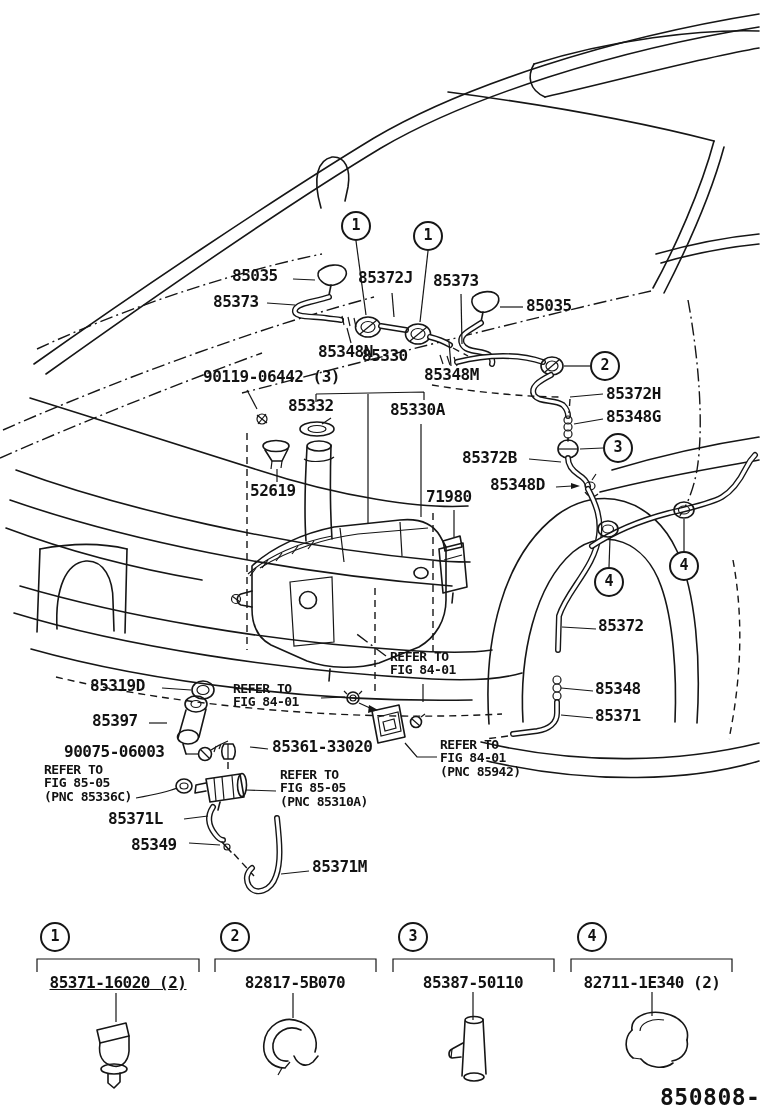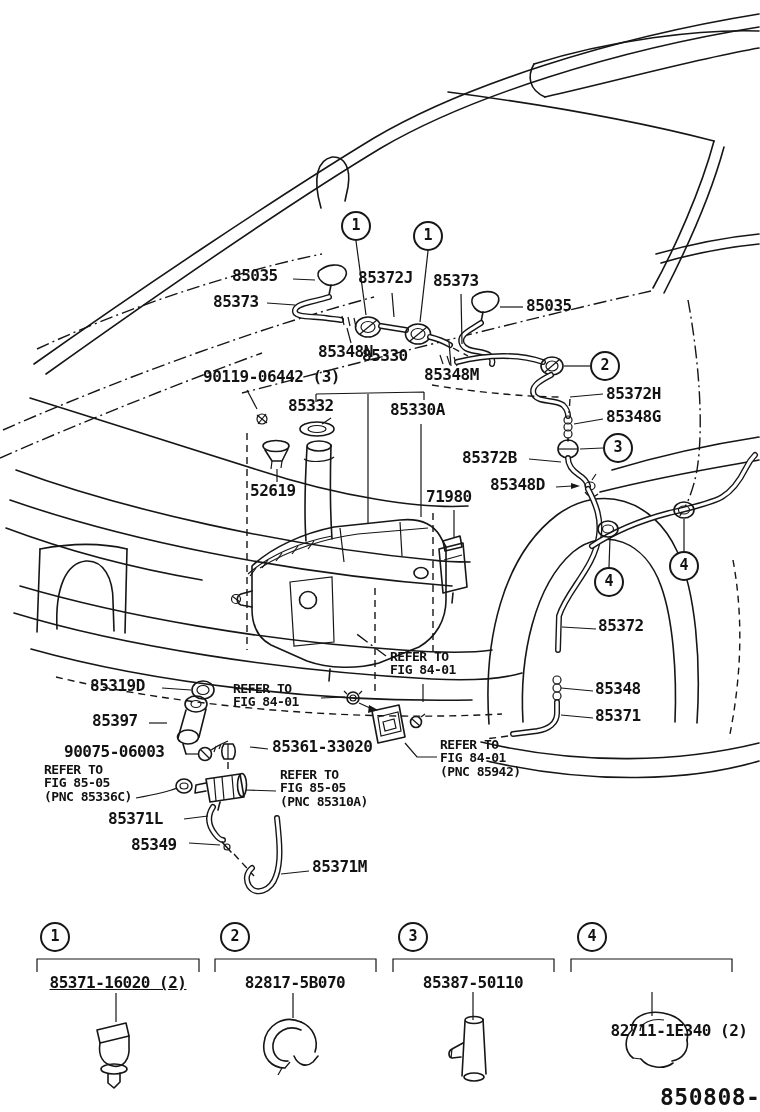--- a/index.html
+++ b/index.html
@@ -332,18 +332,18 @@
       <div class="co" style="left: 684px; top: 566px;">4</div>
     </div>
 <div id="legend-layer">
       <div class="legnum" style="left: 55px; top: 937px;">1</div>
       <div class="leglbl" style="left: 118px; top: 973px; text-decoration: underline;">85371-16020 (2)</div>
       <div class="legnum" style="left: 235px; top: 937px;">2</div>
       <div class="leglbl" style="left: 295px; top: 973px;">82817-5B070</div>
       <div class="legnum" style="left: 413px; top: 937px;">3</div>
       <div class="leglbl" style="left: 473px; top: 973px;">85387-50110</div>
       <div class="legnum" style="left: 592px; top: 937px;">4</div>
-      <div class="leglbl" style="left: 652px; top: 1021px; margin-left: 27px;">82711-1E340 (2)</div>
+      <div class="leglbl" style="left: 652px; top: 973px;">82711-1E340 (2)</div>
     </div>
 
 <div class="pagecode">850808-B</div>
 
 </div>
 
 </body></html>

